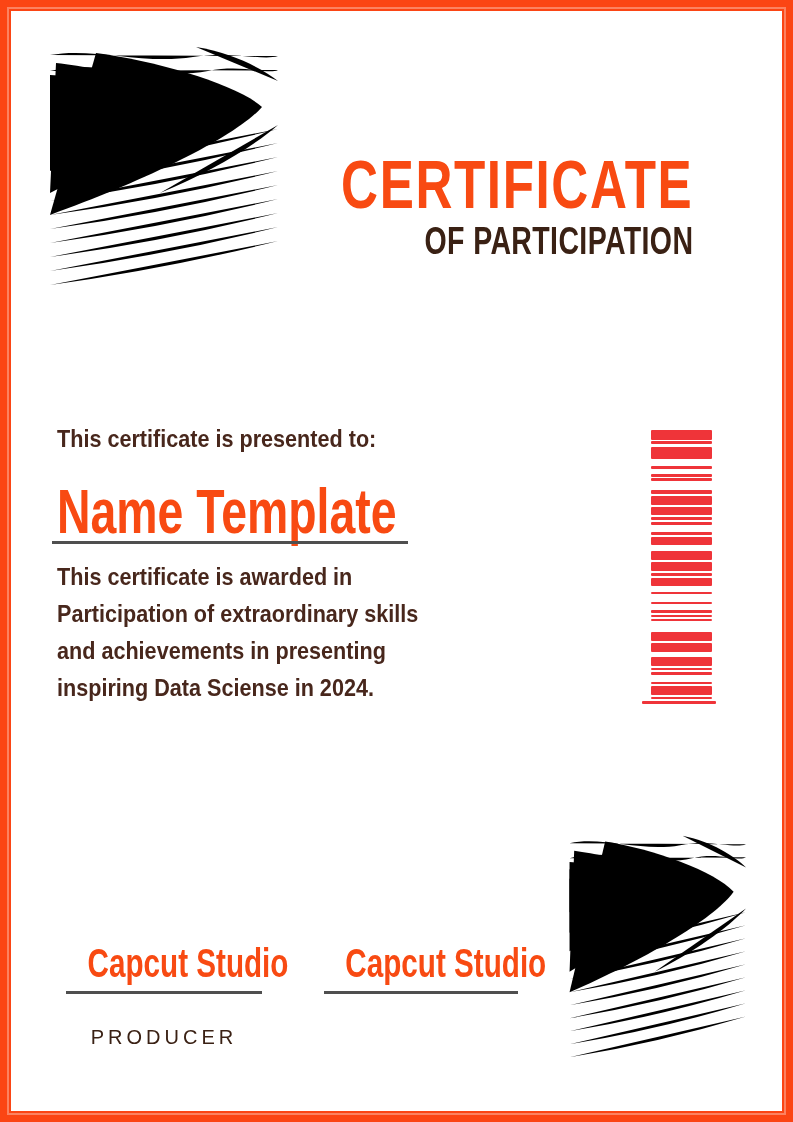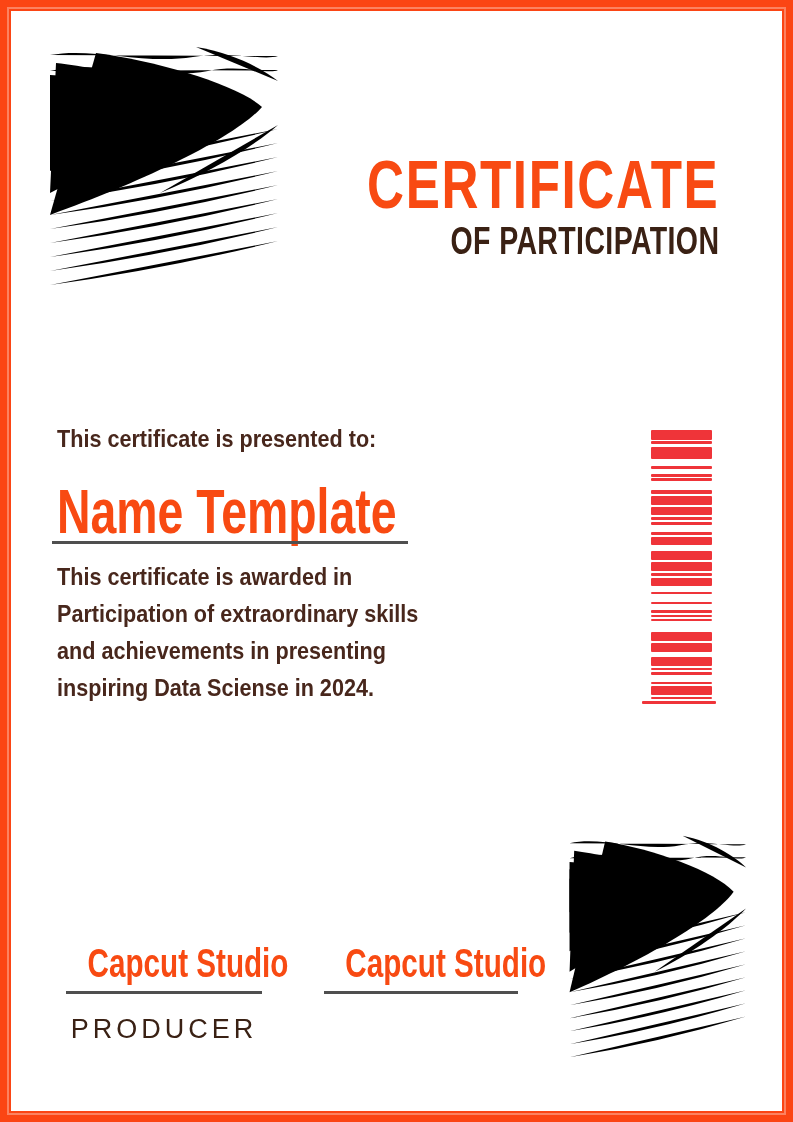--- a/index.html
+++ b/index.html
@@ -14,21 +14,21 @@
   
   .frame{position:absolute;inset:0;border:11px solid var(--border);z-index:5;pointer-events:none;}
   .frame::before{content:"";position:absolute;inset:-4px;border:2px solid rgba(255,255,255,.33);}
 
   
   .contour{position:absolute;}
   .contour-tl{left:48px;top:45px;width:230px;height:245px;}
   .contour-br{left:568px;top:834px;width:178px;height:228px;}
 
   
-  .title-block{position:absolute;top:150px;right:74px;text-align:right;}
+  .title-block{position:absolute;top:150px;right:100px;text-align:right;}
   .title{font-size:64px;font-weight:bold;line-height:64px;letter-spacing:2px;color:var(--accent);
     transform:scale(.8,1.08);transform-origin:100% 0;white-space:nowrap;}
   .subtitle{font-size:38px;font-weight:bold;letter-spacing:.5px;color:var(--dark-brown);margin-top:6px;
     transform:scaleX(.75);transform-origin:100% 50%;white-space:nowrap;}
 
   .presented{position:absolute;left:57px;top:425px;font-size:24px;font-weight:bold;color:var(--body-brown);
     transform:scaleX(.9);transform-origin:0 0;white-space:nowrap;}
   .name{position:absolute;left:57px;top:475px;font-size:58px;font-weight:bold;color:var(--accent);
     transform:scale(.8,1.08);transform-origin:0 0;white-space:nowrap;}
   .name-underline{position:absolute;left:52px;top:541px;width:356px;height:3px;background:var(--line);}
@@ -42,21 +42,21 @@
   .barcode .bar{width:100%;background:var(--barcode);border-radius:1px;}
   .barcode .bar.wide{width:74px;margin-left:-9px;}
 
   
   .sig{position:absolute;top:944px;text-align:center;}
   .sig-1{left:66px;width:196px;}
   .sig-2{left:324px;width:194px;}
   .sig-name{font-size:38px;font-weight:bold;line-height:40px;color:var(--accent);
     transform:scale(.78,1.05);transform-origin:50% 60%;white-space:nowrap;}
   .sig-line{height:3px;background:var(--line);margin-top:7px;}
-  .sig-role{margin-top:20px;font-size:27px;line-height:30px;letter-spacing:4px;color:var(--dark-brown);white-space:nowrap;}
+  .sig-role{margin-top:28px;font-size:20px;line-height:30px;letter-spacing:4px;color:var(--dark-brown);white-space:nowrap;}
 </style>
 </head>
 <body>
 
 <div class="page">
 
   <svg width="0" height="0" style="position:absolute" aria-hidden="true">
     <defs>
       <g id="contour">
         <path d="M2,10 C45,2 95,20 145,12 C185,6 215,16 230,11"></path>

